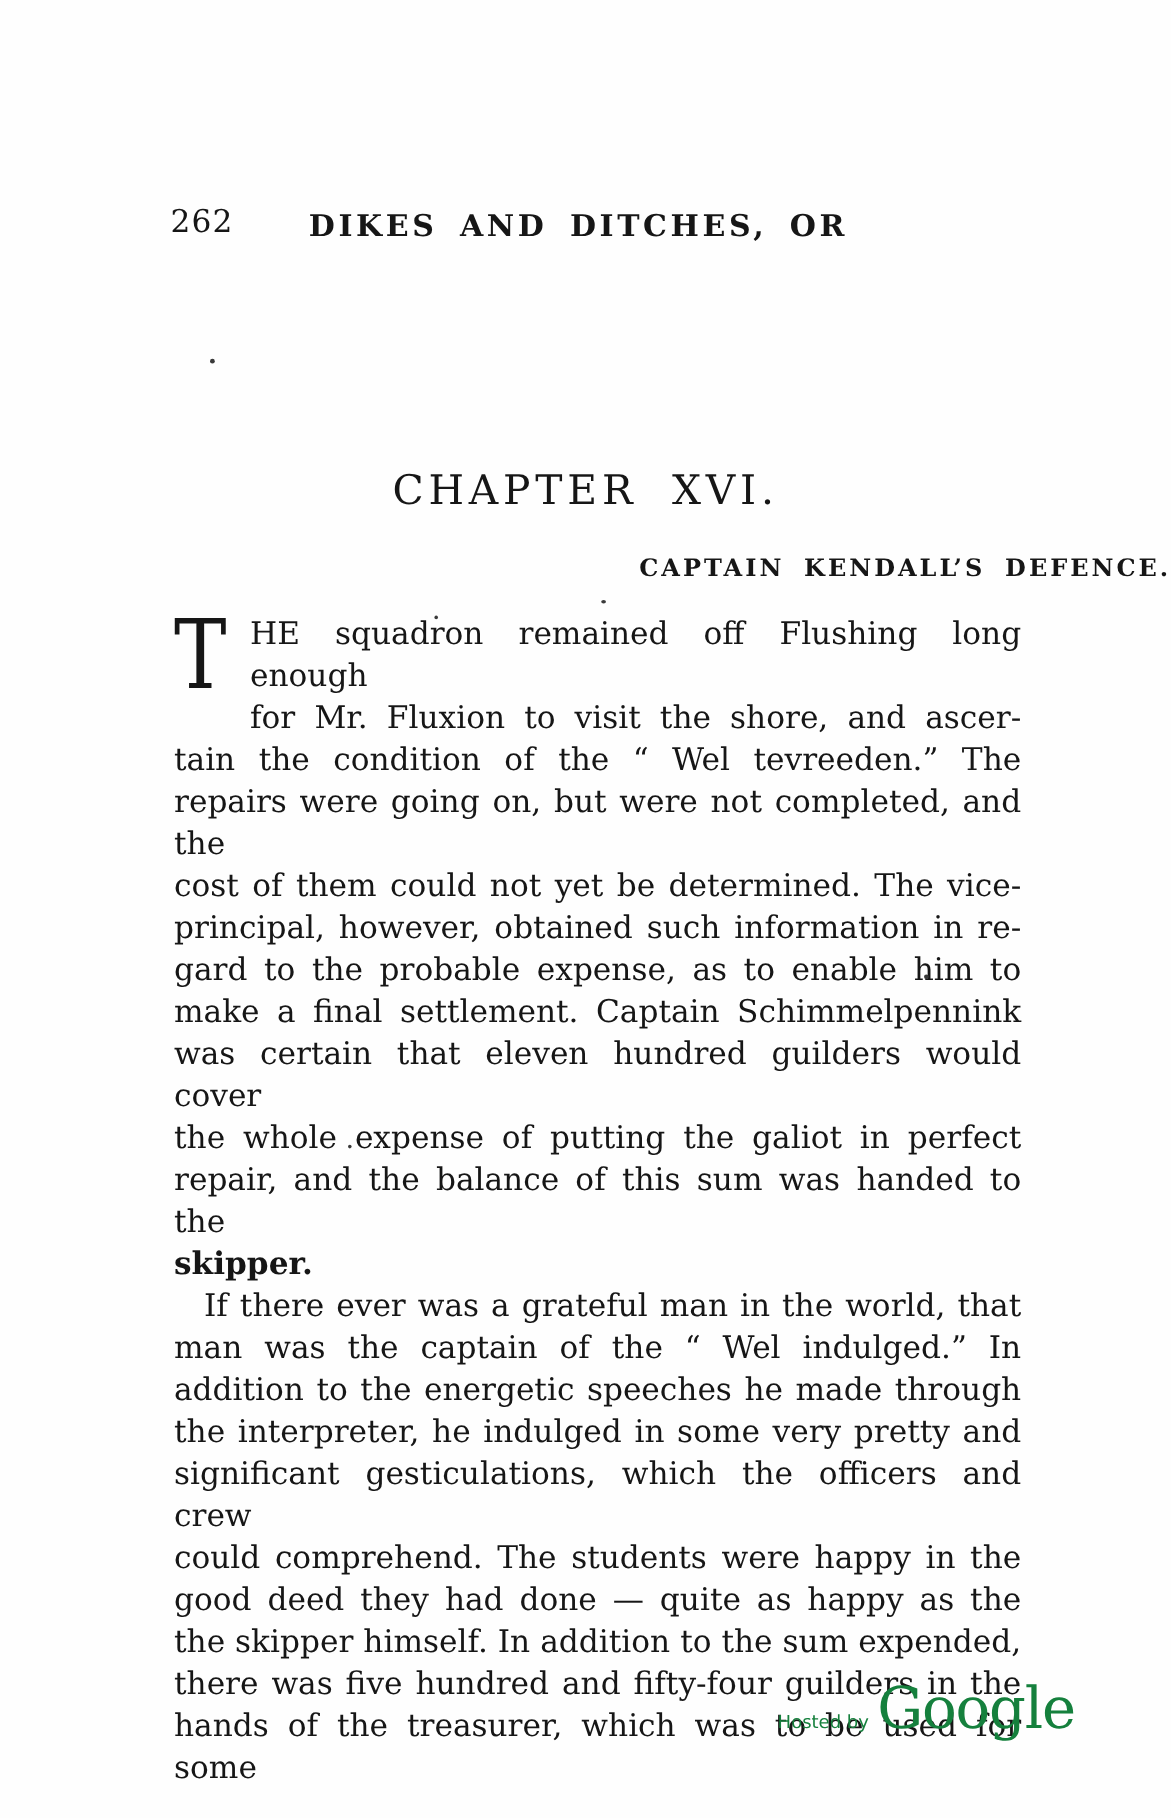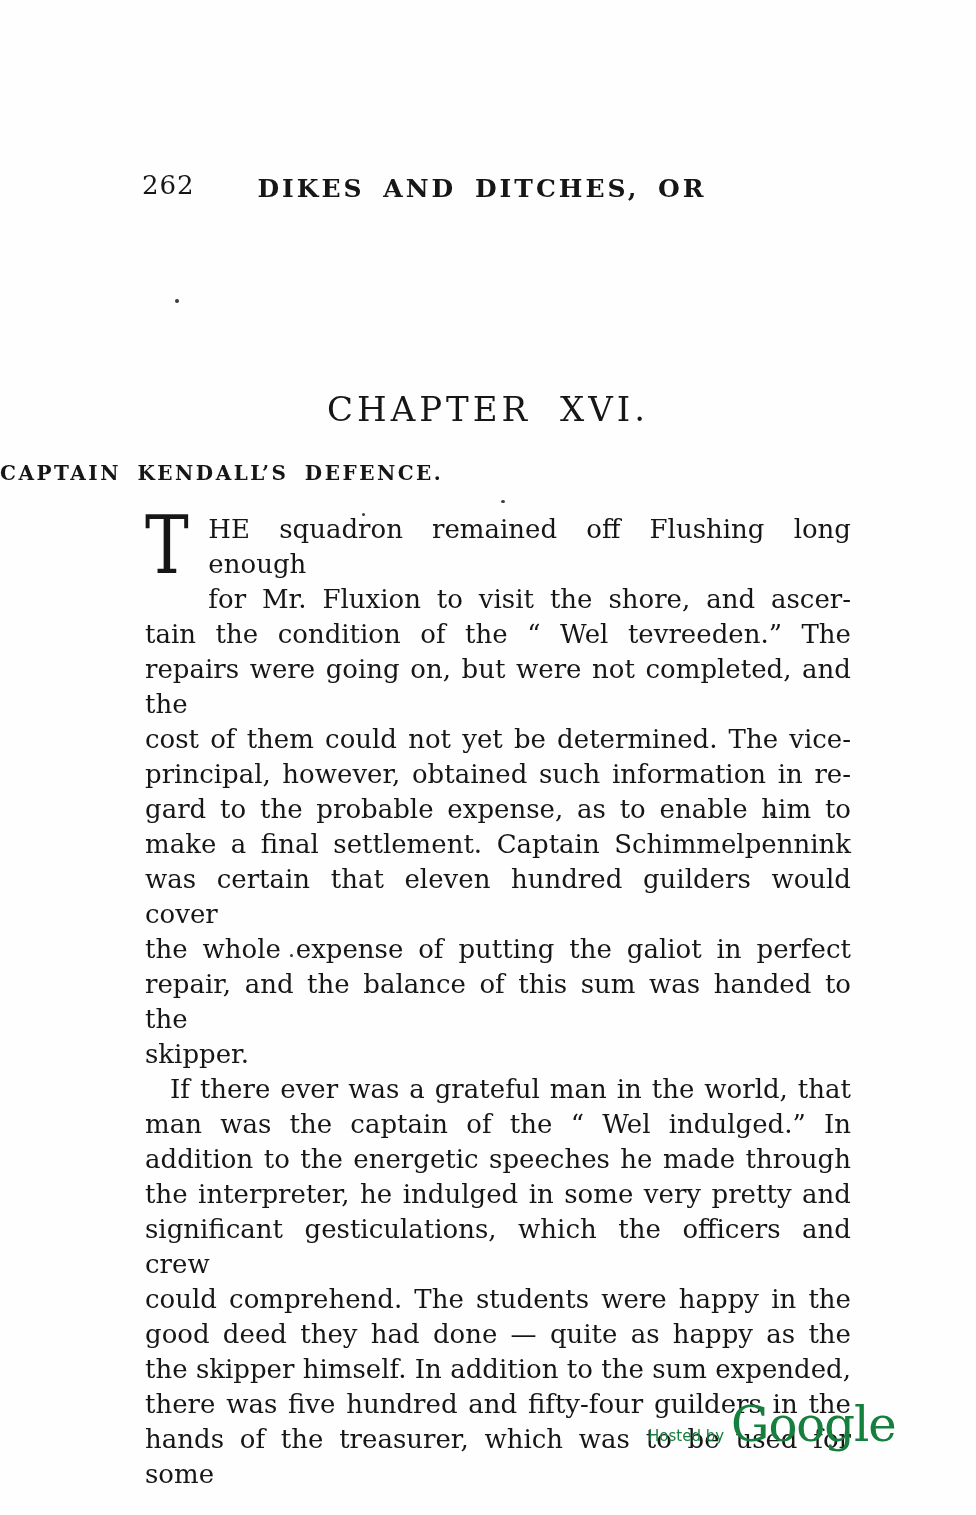--- a/index.html
+++ b/index.html
@@ -39,21 +39,21 @@
     text-align: center;
     font-size: 34px;
     letter-spacing: 4px;
     word-spacing: 14px;
   }
   .chapter-subtitle {
     position: absolute;
     top: 461px;
     left: 0;
     right: 0;
-    text-align: left;
+    text-align: right;
     font-size: 20px;
     font-weight: bold;
     letter-spacing: 2.5px;
     word-spacing: 7px;
   }
   .body-text {
     position: absolute;
     left: 145px;
     top: 512px;
     width: 706px;
@@ -61,20 +61,21 @@
     line-height: 35px;
   }
   .line {
     text-align: justify;
     text-align-last: justify;
     -moz-text-align-last: justify;
     white-space: normal;
   }
   .line.last-line {
     text-align-last: left;
+    font-weight: bold;
     -moz-text-align-last: left;
   }
   .line.indented {
     text-indent: 25px;
   }
   .dropcap {
     float: left;
     font-size: 80px;
     line-height: 62px;
     height: 68px;

